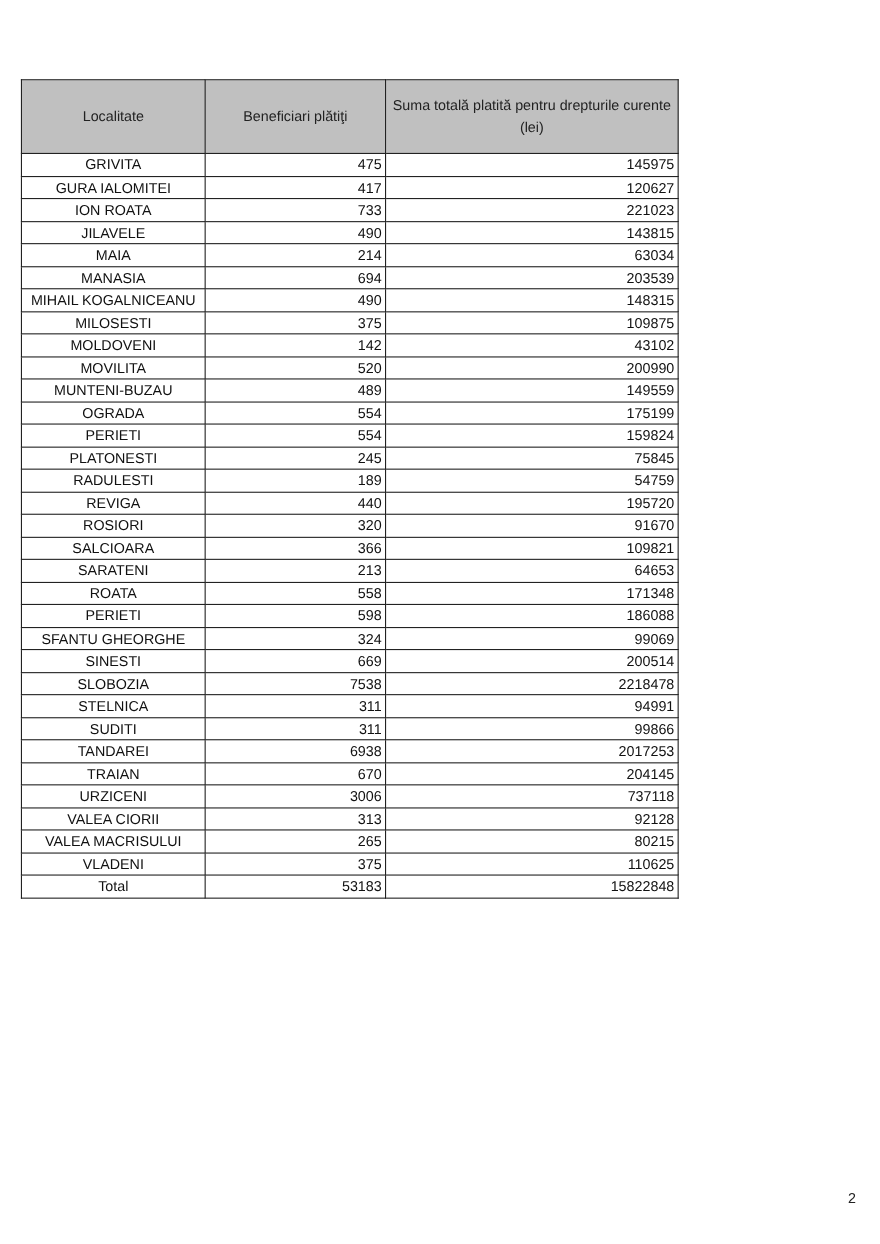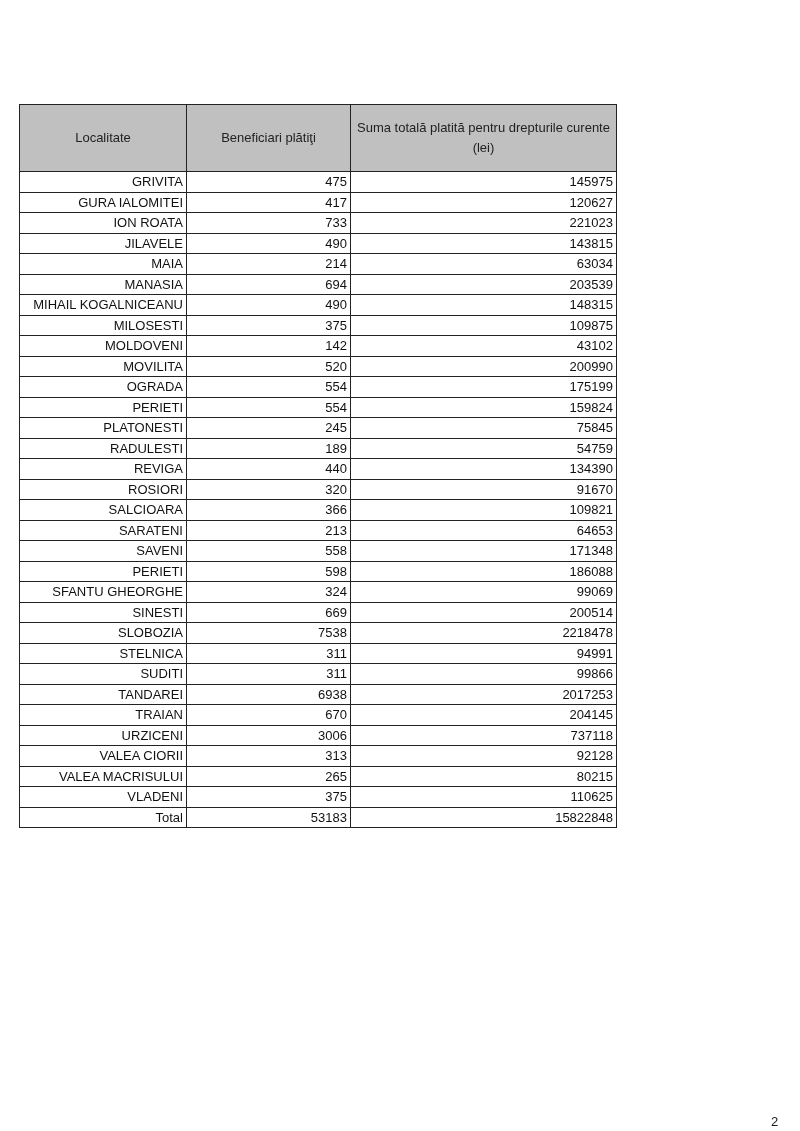--- a/index.html
+++ b/index.html
@@ -1,20 +1,20 @@
 <!DOCTYPE html>
 <html><head>
 <meta charset="utf-8">
 <style>
   html, body { margin: 0; padding: 0; background: #ffffff; }
   body {
     width: 800px; height: 1131px; position: relative; overflow: hidden;
     font-family: "Liberation Sans", sans-serif; color: #111;
   }
-  .page { position: absolute; left: 0; top: 0; width: 800px; height: 819px; background: #fff; margin-top: 32px; }
+  .page { position: absolute; left: 0; top: 0; width: 800px; height: 819px; background: #fff; }
   table.data {
     position: absolute; left: 19px; top: 72px;
     border-collapse: collapse; table-layout: fixed;
     width: 597px;
     font-family: "Liberation Sans", sans-serif;
     font-size: 13px;
   }
   table.data col.c1 { width: 167px; }
   table.data col.c2 { width: 164px; }
   table.data col.c3 { width: 266px; }
@@ -31,21 +31,21 @@
     color: #222;
   }
   table.data td {
     border: 1px solid #222;
     height: 19.5px;
     padding: 0 3px;
     line-height: 19px;
     white-space: nowrap;
     overflow: hidden;
   }
-  table.data td.name { text-align: right; }
+  table.data td.name { text-align: center; }
   table.data td.num { text-align: right; }
   table.data tr.total td { border-bottom: 1.5px solid #222; }
   .page-number {
     position: absolute; left: 771px; top: 1082px;
     font-size: 13px; color: #222;
   }
 </style>
 </head>
 <body>
 
@@ -108,20 +108,25 @@
           <td class="name">MOLDOVENI</td>
           <td class="num">142</td>
           <td class="num">43102</td>
         </tr>
         <tr>
           <td class="name">MOVILITA</td>
           <td class="num">520</td>
           <td class="num">200990</td>
         </tr>
         <tr>
+          <td class="name">MUNTENI-BUZAU</td>
+          <td class="num">489</td>
+          <td class="num">149559</td>
+        </tr>
+        <tr>
           <td class="name">OGRADA</td>
           <td class="num">554</td>
           <td class="num">175199</td>
         </tr>
         <tr>
           <td class="name">PERIETI</td>
           <td class="num">554</td>
           <td class="num">159824</td>
         </tr>
         <tr>
@@ -130,39 +135,39 @@
           <td class="num">75845</td>
         </tr>
         <tr>
           <td class="name">RADULESTI</td>
           <td class="num">189</td>
           <td class="num">54759</td>
         </tr>
         <tr>
           <td class="name">REVIGA</td>
           <td class="num">440</td>
-          <td class="num">134390</td>
+          <td class="num">195720</td>
         </tr>
         <tr>
           <td class="name">ROSIORI</td>
           <td class="num">320</td>
           <td class="num">91670</td>
         </tr>
         <tr>
           <td class="name">SALCIOARA</td>
           <td class="num">366</td>
           <td class="num">109821</td>
         </tr>
         <tr>
           <td class="name">SARATENI</td>
           <td class="num">213</td>
           <td class="num">64653</td>
         </tr>
         <tr>
-          <td class="name">SAVENI</td>
+          <td class="name">ROATA</td>
           <td class="num">558</td>
           <td class="num">171348</td>
         </tr>
         <tr>
           <td class="name">PERIETI</td>
           <td class="num">598</td>
           <td class="num">186088</td>
         </tr>
         <tr>
           <td class="name">SFANTU GHEORGHE</td>

